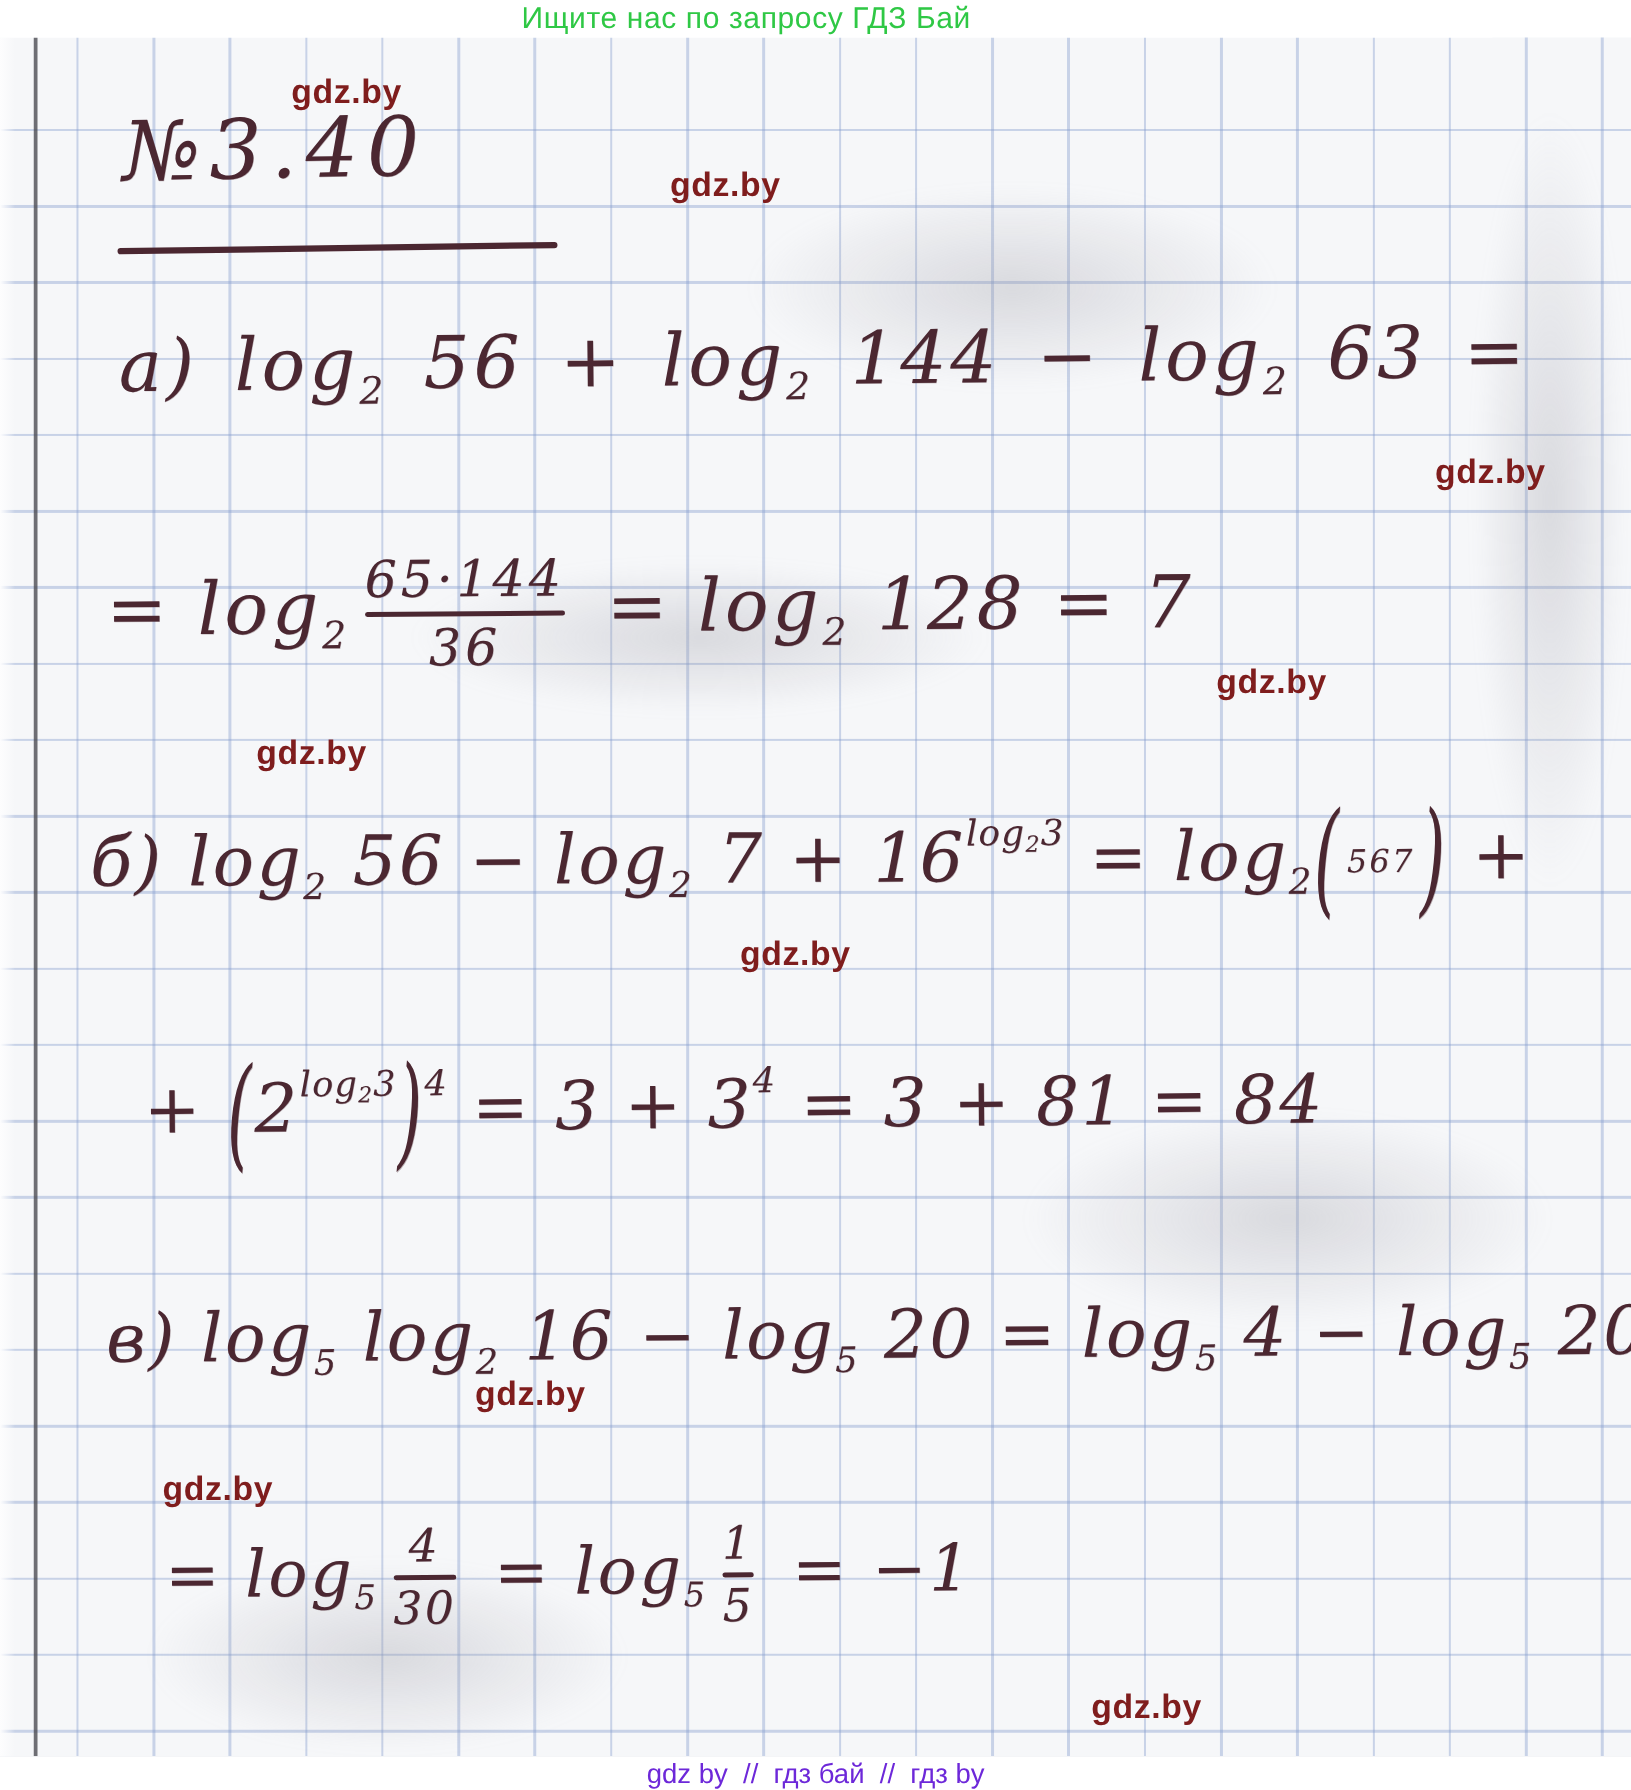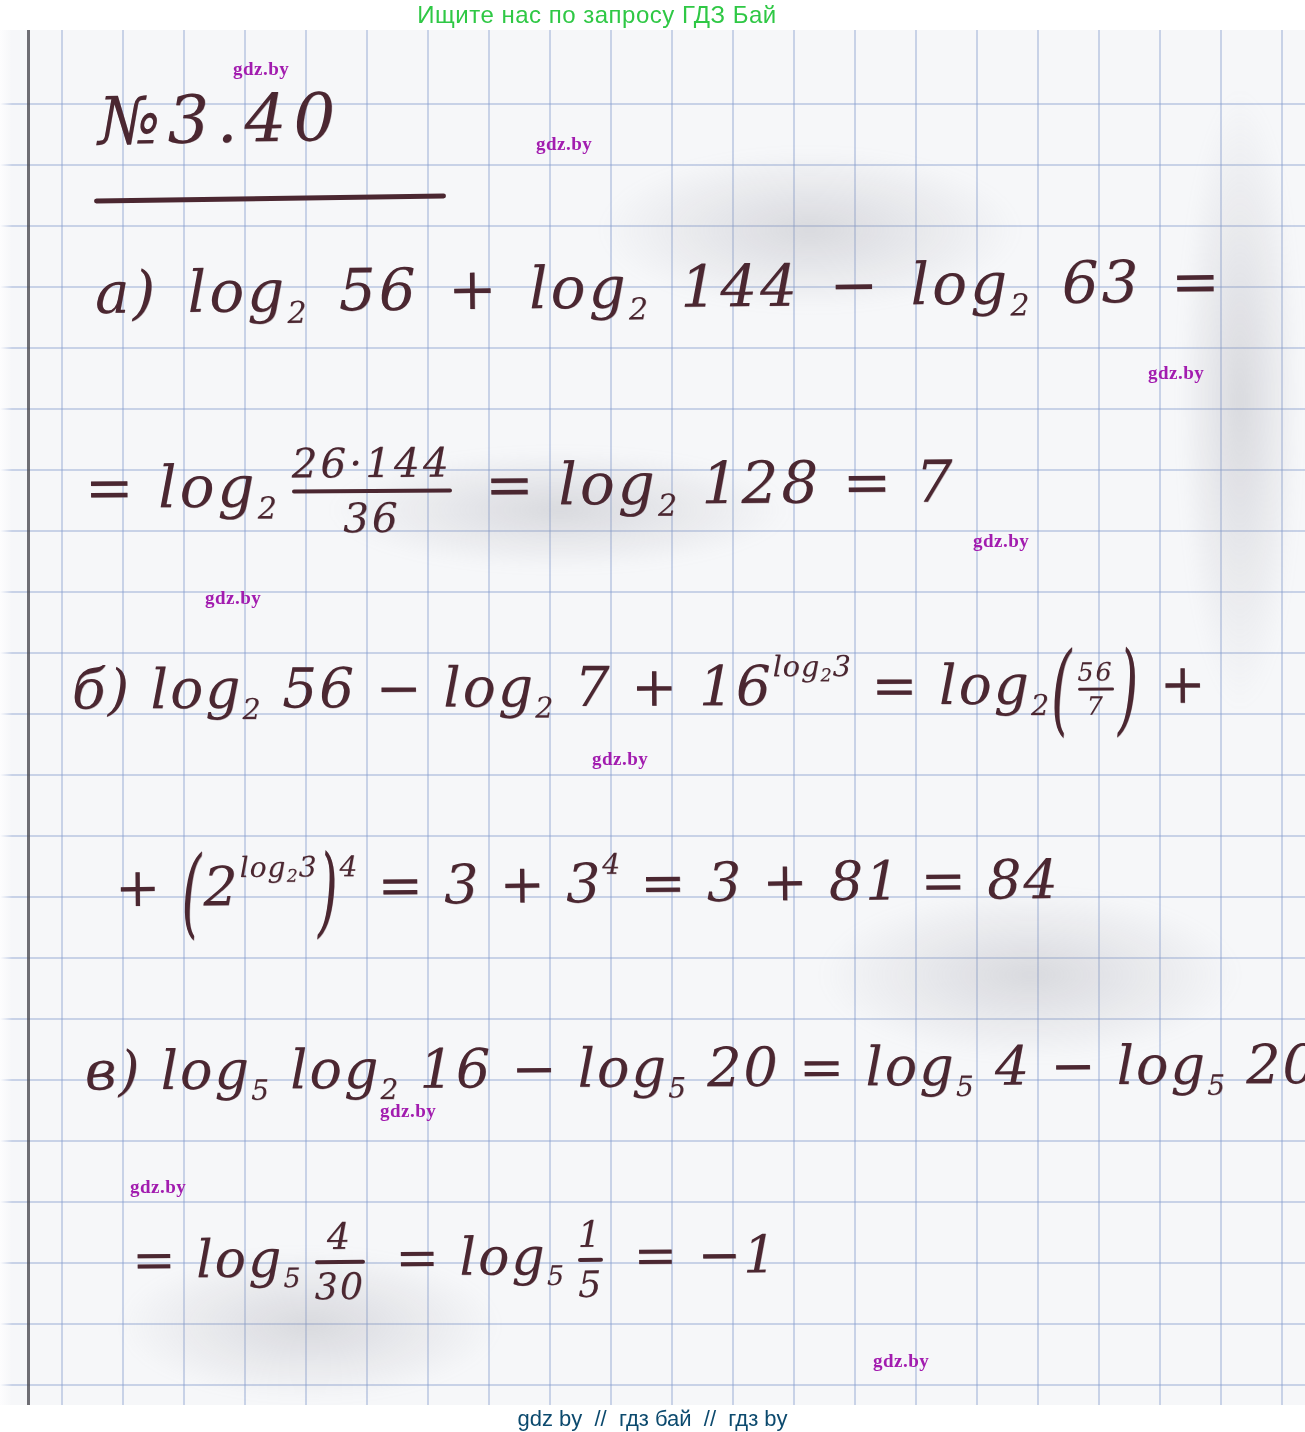--- a/index.html
+++ b/index.html
@@ -39,22 +39,22 @@
     background:radial-gradient(closest-side, rgba(150,150,162,.30), rgba(150,150,162,0));
     filter:blur(6px);pointer-events:none;
   }
   .g1{left:600px;top:120px;width:420px;height:160px;}
   .g2{left:1180px;top:60px;width:120px;height:620px;}
   .g3{left:820px;top:860px;width:420px;height:170px;}
   .g4{left:120px;top:1220px;width:380px;height:150px;}
   .g5{left:330px;top:420px;width:460px;height:120px;}
   
   .wm{
-    position:absolute;font-family:Liberation Serif, serif;font-weight:600;
-    font-size:19px;color:#a21caf;letter-spacing:0.5px;
+    position:absolute;font-family:Liberation Sans, sans-serif;font-weight:600;
+    font-size:27px;color:#7f1d1d;letter-spacing:0.5px;
   }
   .wm1{left:233px;top:58px;}
   .wm2{left:536px;top:133px;}
   .wm3{left:1148px;top:362px;}
   .wm4{left:973px;top:530px;}
   .wm5{left:205px;top:587px;}
   .wm6{left:592px;top:748px;}
   .wm7{left:380px;top:1100px;}
   .wm8{left:130px;top:1176px;}
   .wm9{left:873px;top:1350px;}
@@ -63,42 +63,42 @@
     position:absolute;font-family:"DejaVu Serif",serif;font-style:italic;
     color:#4b2731;white-space:pre;line-height:1.1;
     text-shadow:0.4px 0.4px 0 rgba(75,39,49,.35);
   }
   .hand .sub{font-size:0.52em;vertical-align:-0.40em;}
   .hand .sup{font-size:0.52em;vertical-align:1.00em;letter-spacing:1px;text-align:center;}
   .hand .sup .sub{font-size:0.62em;vertical-align:-0.30em;}
   .frac{display:inline-flex;flex-direction:column;align-items:center;vertical-align:middle;margin:0 12px;line-height:1;}
   .frac .fnum,.frac .fden{font-size:0.70em;}
   .frac .fbar{align-self:stretch;height:4px;background:#4b2731;border-radius:2px;margin:5px 0;}
-  .sfrac{display:inline-flex;flex-direction:column;align-items:center;vertical-align:middle;margin:0 4px;line-height:1;}
+  .sfrac{display:inline-flex;flex-direction:row;align-items:center;vertical-align:middle;margin:0 4px;line-height:1;}
   .sfrac .fnum,.sfrac .fden{font-size:0.46em;}
   .sfrac .fbar{align-self:stretch;height:3px;background:#4b2731;border-radius:2px;margin:3px 0;}
   .paren{display:inline-block;transform:scaleY(1.9);font-size:0.95em;vertical-align:middle;font-style:italic;}
   #line-number{left:98px;top:84px;font-size:66px;letter-spacing:7px;transform:rotate(-1deg);}
   .num-underline{
     position:absolute;left:94px;top:196px;width:352px;height:5px;background:#4b2731;
     border-radius:3px;transform:rotate(-0.8deg);
   }
   #line-a{left:95px;top:256px;font-size:58px;letter-spacing:3px;word-spacing:8px;transform:rotate(-0.6deg);}
   #line-a2{left:85px;top:442px;font-size:58px;letter-spacing:3px;transform:rotate(-0.4deg);}
   #line-b{left:72px;top:652px;font-size:55px;letter-spacing:2px;transform:rotate(-0.3deg);}
   #line-b2{left:115px;top:850px;font-size:54px;letter-spacing:2px;transform:rotate(-0.5deg);}
   #line-v{left:85px;top:1038px;font-size:54px;letter-spacing:2px;transform:rotate(-0.3deg);}
   #line-v2{left:132px;top:1218px;font-size:52px;letter-spacing:2px;transform:rotate(-0.5deg);}
   
   .strip-bottom{
     position:absolute;left:0;bottom:0;width:1305px;height:27px;background:#ffffff;
     display:flex;align-items:center;justify-content:center;z-index:5;
   }
   .footer-text{
-    font-family:"Liberation Sans",sans-serif;font-size:22px;color:#0c4a6e;white-space:pre;
+    font-family:"Liberation Sans",sans-serif;font-size:22px;color:#6d28d9;white-space:pre;
   }
 </style>
 </head>
 <body>
 
 <div class="strip-top">
     <span class="header-text">Ищите нас по запросу ГДЗ Бай</span>
   </div>
 
 <div class="paper">
@@ -119,21 +119,21 @@
 <span class="wm wm6">gdz.by</span>
 <span class="wm wm7">gdz.by</span>
 <span class="wm wm8">gdz.by</span>
 <span class="wm wm9">gdz.by</span>
 
 <div class="hand" id="line-number">№3.40</div>
 <div class="num-underline"></div>
 
 <div class="hand" id="line-a"><span>а) log</span><span class="sub">2</span><span> 56 + log</span><span class="sub">2</span><span> 144 − log</span><span class="sub">2</span><span> 63 =</span></div>
 
-<div class="hand" id="line-a2"><span>= log</span><span class="sub">2</span><span class="frac"><span class="fnum">26·144</span><span class="fbar"></span><span class="fden">36</span></span><span> = log</span><span class="sub">2</span><span> 128 = 7</span></div>
+<div class="hand" id="line-a2"><span>= log</span><span class="sub">2</span><span class="frac"><span class="fnum">65·144</span><span class="fbar"></span><span class="fden">36</span></span><span> = log</span><span class="sub">2</span><span> 128 = 7</span></div>
 
 <div class="hand" id="line-b"><span>б) log</span><span class="sub">2</span><span> 56 − log</span><span class="sub">2</span><span> 7 + 16</span><span class="sup"><span>log</span><span class="sub">2</span><span>3</span></span><span> = log</span><span class="sub">2</span><span class="paren">(</span><span class="sfrac"><span class="fnum">56</span><span class="fbar"></span><span class="fden">7</span></span><span class="paren">)</span><span> +</span></div>
 
 <div class="hand" id="line-b2"><span>+ </span><span class="paren">(</span><span>2</span><span class="sup"><span>log</span><span class="sub">2</span><span>3</span></span><span class="paren">)</span><span class="sup">4</span><span> = 3 + 3</span><span class="sup">4</span><span> = 3 + 81 = 84</span></div>
 
 <div class="hand" id="line-v"><span>в) log</span><span class="sub">5</span><span> log</span><span class="sub">2</span><span> 16 − log</span><span class="sub">5</span><span> 20 = log</span><span class="sub">5</span><span> 4 − log</span><span class="sub">5</span><span> 20 =</span></div>
 
 <div class="hand" id="line-v2"><span>= log</span><span class="sub">5</span><span class="frac"><span class="fnum">4</span><span class="fbar"></span><span class="fden">30</span></span><span> = log</span><span class="sub">5</span><span class="frac"><span class="fnum">1</span><span class="fbar"></span><span class="fden">5</span></span><span> = −1</span></div>
 
 <div class="strip-bottom">

